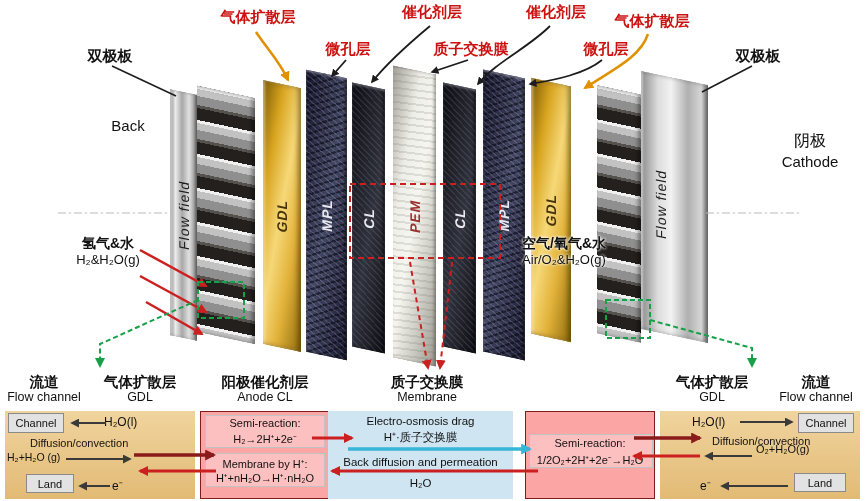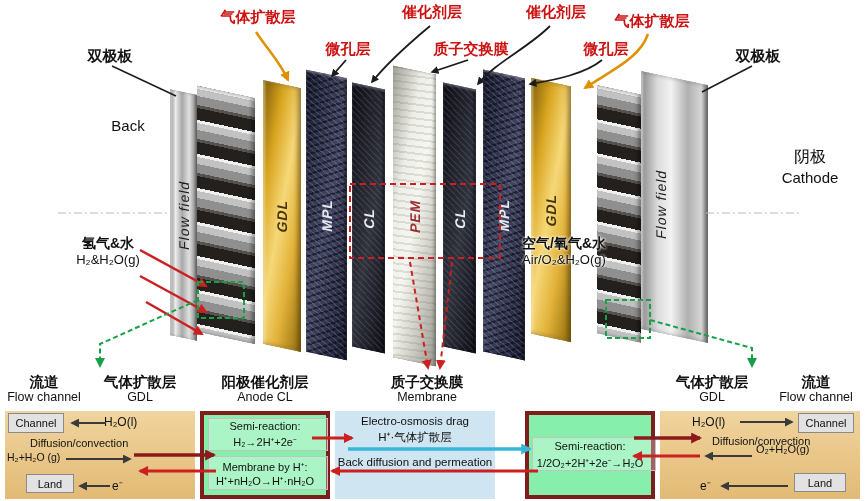--- a/index.html
+++ b/index.html
@@ -36,21 +36,21 @@
   .inlet .cn{font-size:14px;font-weight:600}
   .inlet .en{font-size:13px}
   .halo{text-shadow:0 0 3px #fff,0 0 3px #fff}
 
   
   .hdr{position:absolute;text-align:center;line-height:1.12;z-index:6}
   .hdr-cn{font-size:14.5px;font-weight:700}
   .hdr-en{font-size:12.5px}
   .bigbox{position:absolute;top:411px;height:88px;z-index:2}
   .tan{background:linear-gradient(180deg,#f0d49e,#e2ba75)}
-  .graybig{background:#86efac;border:4px solid #7f1d1d}
+  .graybig{background:#fca5a5;border:1px solid #7f1d1d}
   .bluebig{background:#cfe5f2}
   .minibox{position:absolute;height:20px;background:#e2e2e2;border:1px solid #8a8a8a;font-size:11px;display:flex;align-items:center;justify-content:center;z-index:3}
   .bt{position:absolute;font-size:11px;white-space:nowrap;z-index:3}
   .bt12{font-size:12px}
   .ctr{left:0;width:100%;text-align:center}
   .innerborder{position:absolute;border:1px solid #c2c2c2;background:rgba(255,255,255,.3);z-index:2}
 </style>
 </head>
 <body>
 
@@ -172,21 +172,21 @@
   <div class="toplabel red" style="left:600px;top:12px;width:104px">气体扩散层</div>
   <div class="toplabel red" style="left:316px;top:40px;width:64px">微孔层</div>
   <div class="toplabel red" style="left:424px;top:40px;width:94px">质子交换膜</div>
   <div class="toplabel red" style="left:574px;top:40px;width:64px">微孔层</div>
   <div class="toplabel blk" style="left:76px;top:47px;width:68px">双极板</div>
   <div class="toplabel blk" style="left:724px;top:47px;width:68px">双极板</div>
 
   <div class="sidelabel" style="left:86px;top:116px;width:84px">
     <div class="en">Back</div>
   </div>
-  <div class="sidelabel" style="left:768px;top:146px;width:84px">
+  <div class="sidelabel" style="left:768px;top:130px;width:84px">
     <div class="cn">阴极</div>
     <div class="en">Cathode</div>
   </div>
 
   <div class="inlet" style="left:44px;top:234px;width:128px">
     <div class="cn">氢气&amp;水</div>
     <div class="en">H₂&amp;H₂O(g)</div>
   </div>
   <div class="inlet halo" style="left:494px;top:234px;width:140px">
     <div class="cn">空气/氧气&amp;水</div>
@@ -229,24 +229,25 @@
 
   <div class="bigbox graybig" style="left:200px;width:130px">
     <div class="innerborder" style="left:4px;top:3px;width:120px;height:33px"></div>
     <div class="bt ctr" style="top:5px">Semi-reaction:</div>
     <div class="bt ctr" style="top:19px">H₂→2H⁺+2e⁻</div>
     <div class="innerborder" style="left:4px;top:41px;width:120px;height:34px"></div>
     <div class="bt ctr" style="top:44px">Membrane by H⁺:</div>
     <div class="bt ctr" style="top:58px">H⁺+nH₂O→H⁺·nH₂O</div>
   </div>
 
-  <div class="bigbox bluebig" style="left:335px;width:160px">
+  <div class="bigbox bluebig" style="left:328px;width:185px">
     <div class="bt ctr" style="top:4px;font-size:11.5px">Electro-osmosis drag</div>
-    <div class="bt ctr" style="top:18px;font-size:11.5px">H⁺·气体扩散层</div>
+    <div class="bt ctr" style="top:18px;font-size:11.5px">H⁺·质子交换膜</div>
     <div class="bt ctr" style="top:45px;font-size:11.5px">Back diffusion and permeation</div>
+    <div class="bt ctr" style="top:66px;font-size:11.5px">H₂O</div>
   </div>
 
   <div class="bigbox graybig" style="left:525px;width:130px">
     <div class="innerborder" style="left:3px;top:22px;width:124px;height:34px"></div>
     <div class="bt ctr" style="top:25px">Semi-reaction:</div>
     <div class="bt ctr" style="top:40px">1/2O₂+2H⁺+2e⁻→H₂O</div>
   </div>
 
   <div class="bigbox tan" style="left:660px;width:200px">
     <div class="bt bt12" style="left:32px;top:4px">H₂O(l)</div>

